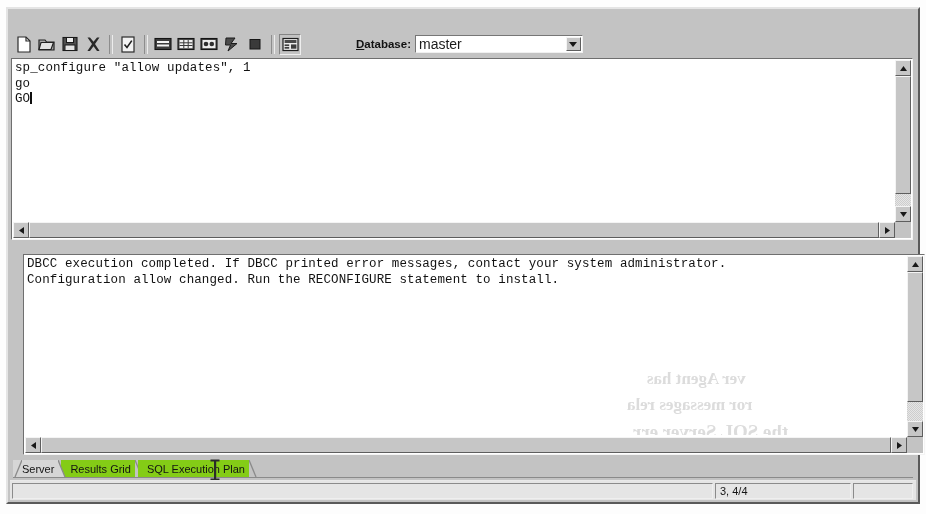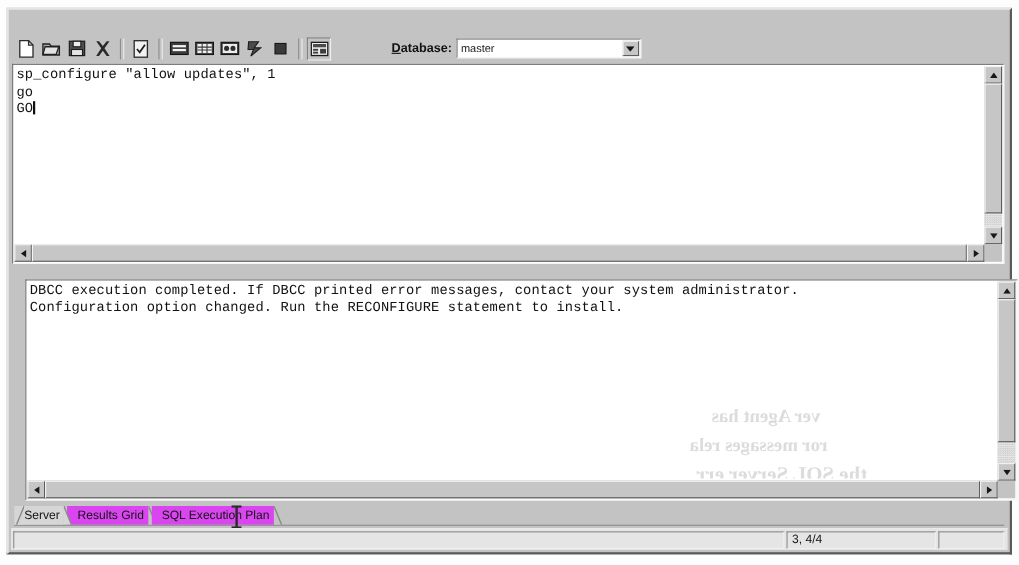--- a/index.html
+++ b/index.html
@@ -143,21 +143,21 @@
     border-left: 1.5px solid #767676;
     border-right: 1.5px solid #f0f0f0;
     border-bottom: 1.5px solid #f0f0f0;
     box-sizing: border-box;
     display: flex; align-items: center;
     position: relative;
     cursor: default;
   }
   #db-combo-value {
     font-family: "Liberation Sans", sans-serif;
-    font-size: 10px; color: #1a1a1a;
+    font-size: 14px; color: #1a1a1a;
     padding-left: 3px;
     flex: 1 1 auto;
     white-space: nowrap; overflow: hidden;
   }
   #db-combo-arrow {
     width: 15px; height: 14px;
     margin-right: 1px;
     background: #c6c6c6;
     border-top: 1.5px solid #f4f4f4;
     border-left: 1.5px solid #f4f4f4;
@@ -296,21 +296,21 @@
   }
   .tab {
     height: 17px;
     font-size: 11px;
     color: #131313;
     display: flex; align-items: center;
     padding: 0 4px 0 9px;
     position: relative;
     cursor: default;
     white-space: nowrap;
-    background: #d946ef;
+    background: #84cc16;
     margin-right: -6px;
   }
   .tab .slant-l, .tab .slant-r {
     position: absolute; top: 0; width: 9px; height: 17px;
   }
   .tab.active { background: #d6d6d6; font-weight: normal; z-index: 3; }
   #tab-baseline {
     position: absolute; left: 0; right: 0; top: 17px; height: 2px;
     border-top: 1.5px solid #8a8a8a;
   }
@@ -485,21 +485,21 @@
                 <path d="M0 0 V7 L5 3.5 Z" fill="#181818"></path>
               </svg>
           </div>
         </div>
         <div class="sb-corner"></div>
       </div>
 
       <div class="pane" id="results-pane">
         <div class="pane-text">
           <div class="code-line">DBCC execution completed. If DBCC printed error messages, contact your system administrator.</div>
-          <div class="code-line">Configuration option changed. Run the RECONFIGURE statement to install.</div>
+          <div class="code-line">Configuration allow changed. Run the RECONFIGURE statement to install.</div>
 
           <div class="ghost" style="left:620px; top:112px;">ver Agent has</div>
           <div class="ghost" style="left:600px; top:138px;">ror messages rela</div>
           <div class="ghost" style="left:606px; top:164px; font-size:19px;">the SQL Server err</div>
         </div>
 
         <div class="vscroll">
           <div class="sb-btn v sb-up">
             <svg width="7" height="5" viewBox="0 0 7 5">
                 <path d="M3.5 0 L7 5 H0 Z" fill="#181818"></path>

